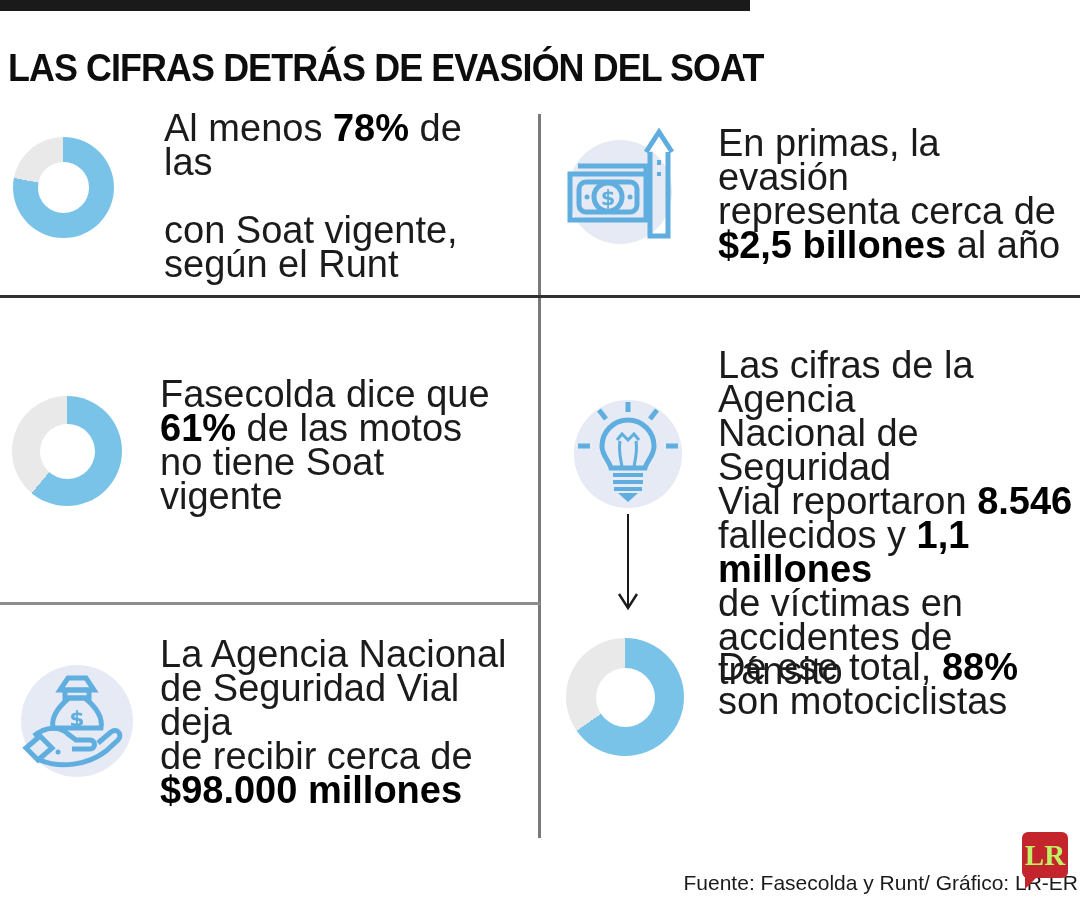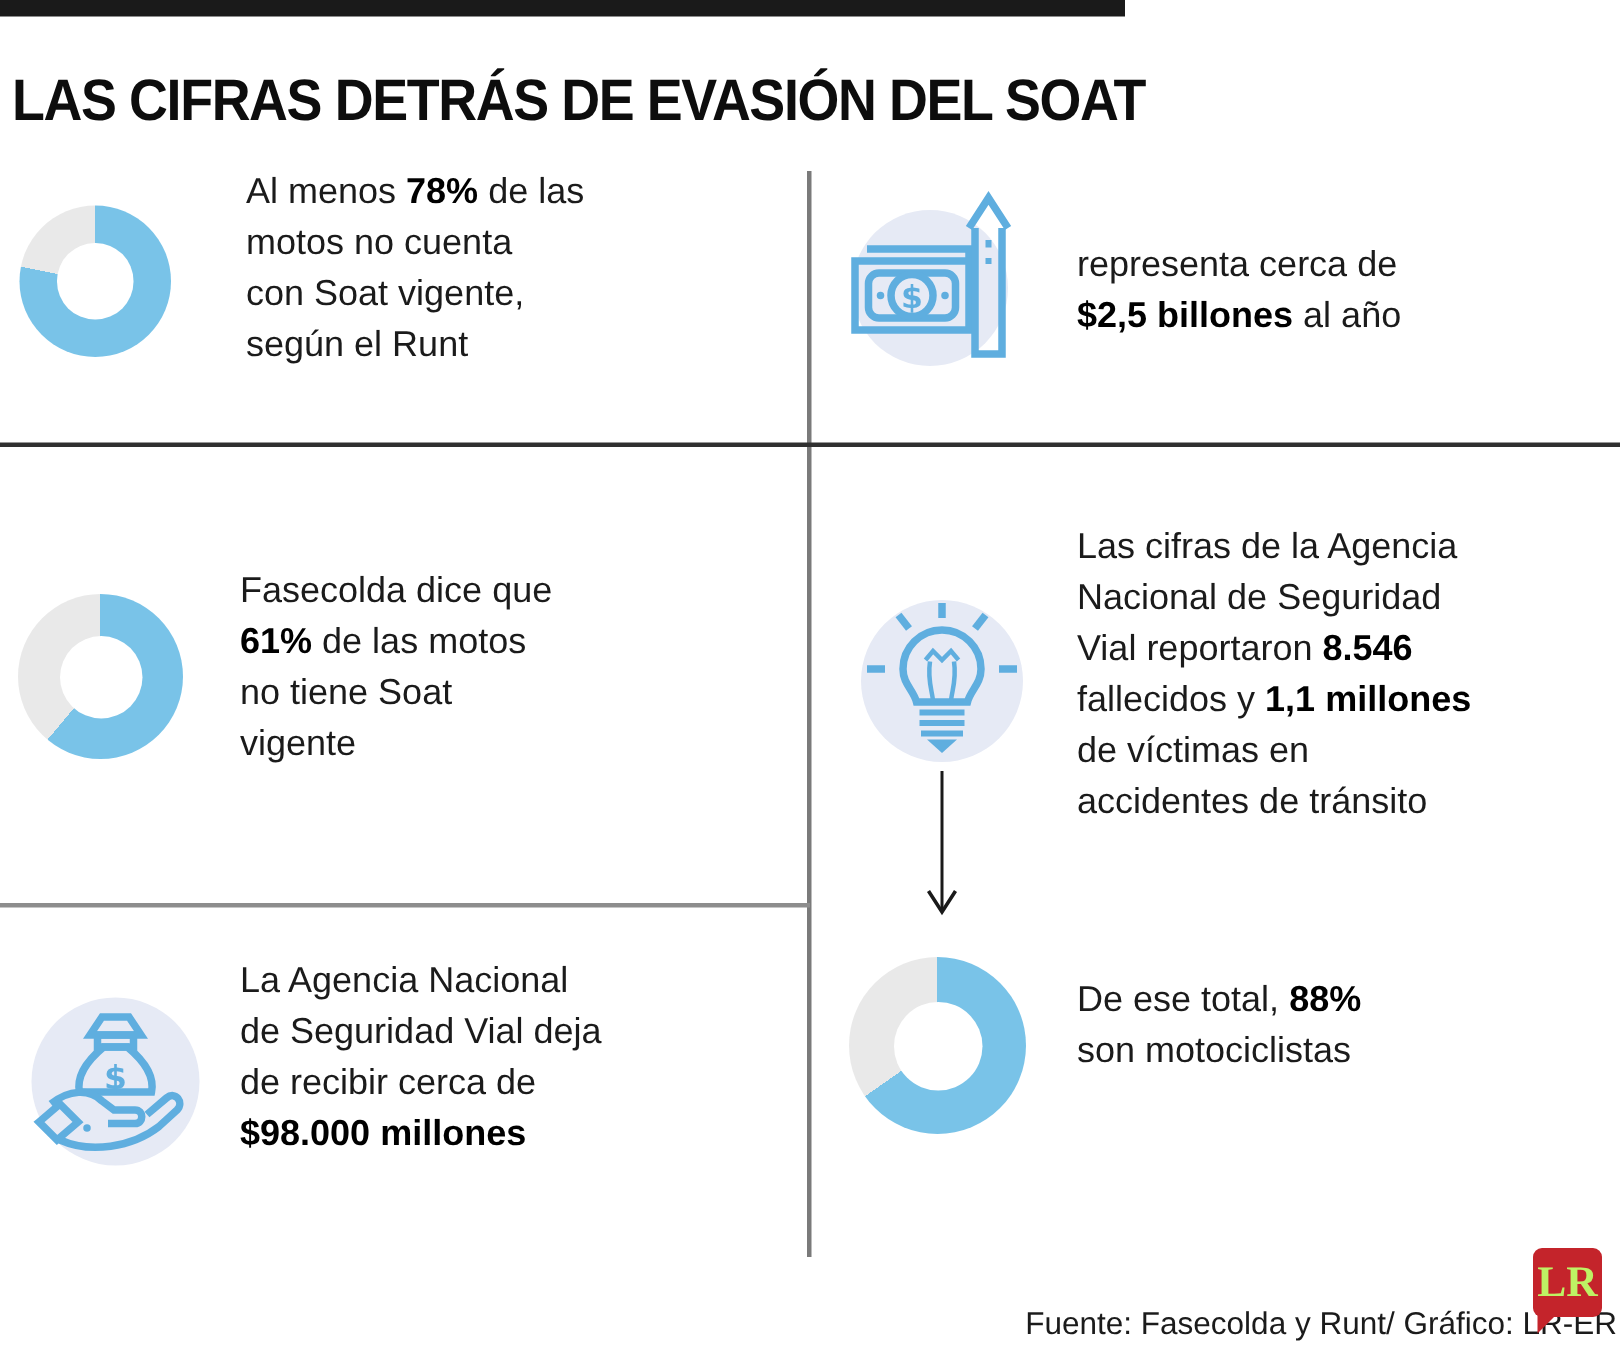--- a/index.html
+++ b/index.html
@@ -12,21 +12,21 @@
   .hline1{position:absolute;left:0;top:295px;width:1080px;height:3px;background:#303030;}
   .hline2{position:absolute;left:0;top:602px;width:540px;height:3px;background:#8d8d8d;}
 
   .donut{position:absolute;border-radius:50%;}
   .donut .hole{position:absolute;inset:25%;background:#fff;border-radius:50%;}
 
   .icon-wrap{position:absolute;}
   .icon-bg{position:absolute;border-radius:50%;background:#E6EAF5;}
   .icon-wrap svg{position:absolute;left:0;top:0;overflow:visible;}
 
-  .card-text{position:absolute;font-size:24px;line-height:34px;color:#1b1b1b;}
+  .card-text{position:absolute;font-size:38px;line-height:34px;color:#1b1b1b;}
   .card-text .b{font-weight:700;color:#000;}
 
   .connector{position:absolute;left:616px;top:514px;}
 
   .footer-text{position:absolute;right:2px;top:871px;font-size:21px;color:#1b1b1b;white-space:nowrap;}
   .lr-logo{position:absolute;left:1022px;top:832px;width:46px;height:54px;}
   .lr-box{position:absolute;left:0;top:0;width:46px;height:46px;background:#c4242b;border-radius:6px;
           display:flex;align-items:center;justify-content:center;
           font-family:"Liberation Serif",serif;font-weight:700;font-size:29px;color:#bef264;}
   .lr-tail{position:absolute;left:3px;top:44px;width:0;height:0;
@@ -40,40 +40,40 @@
   <div class="topbar"></div>
   <h1 class="title">LAS CIFRAS DETRÁS DE EVASIÓN DEL SOAT</h1>
 
   <div class="vline"></div>
   <div class="hline1"></div>
   <div class="hline2"></div>
 
   <div class="donut" style="left: 13px; top: 137px; width: 101px; height: 101px; background: conic-gradient(rgb(121, 195, 232) 0deg, rgb(121, 195, 232) 281deg, rgb(233, 233, 233) 281deg, rgb(233, 233, 233) 360deg);">
     <div class="hole"></div>
   </div>
-  <div class="card-text" style="left:164px;top:111px;width:345px;"><span>Al menos </span><span class="b">78%</span><span> de las</span><br><span>motos no cuenta</span><br><span>con Soat vigente,</span><br><span>según el Runt</span></div>
+  <div class="card-text" style="left:164px;top:111px;width:345px;"><span>Al menos </span><span class="b">78%</span><span> de las</span><br><br><span>con Soat vigente,</span><br><span>según el Runt</span></div>
 
   <div class="icon-wrap" style="left:562px;top:126px;width:116px;height:124px;">
     <div class="icon-bg" style="left:6px;top:14px;width:104px;height:104px;"></div>
     <svg width="116" height="124" viewBox="0 0 116 124">
       <g fill="none" stroke="#5FAEDF" stroke-width="5">
         <path d="M16,40 H84 V48"></path>
         <rect x="8" y="48" width="76" height="46"></rect>
         <rect x="17" y="56" width="58" height="30" rx="7"></rect>
         <circle cx="46" cy="71" r="14"></circle>
         <path d="M84,26 L97,6 L110,26"></path>
         <path d="M88,26 V110 H106 V26"></path>
         <path d="M97,34 V39 M97,46 V50" stroke-width="4"></path>
       </g>
       <circle cx="25" cy="71" r="2.5" fill="#5FAEDF"></circle>
       <circle cx="68" cy="71" r="2.5" fill="#5FAEDF"></circle>
       <text x="46" y="79" text-anchor="middle" font-size="21" font-weight="700" font-family="DejaVu Sans, sans-serif" fill="#5FAEDF">$</text>
     </svg>
   </div>
-  <div class="card-text" style="left:718px;top:126px;width:355px;"><br><span>representa cerca de</span><br><span class="b">$2,5 billones</span><span> al año</span></div>
+  <div class="card-text" style="left:718px;top:126px;width:355px;"><span>En primas, la evasión</span><br><span>representa cerca de</span><br><span class="b">$2,5 billones</span><span> al año</span></div>
 
   <div class="donut" style="left: 12px; top: 396px; width: 110px; height: 110px; background: conic-gradient(rgb(121, 195, 232) 0deg, rgb(121, 195, 232) 220deg, rgb(233, 233, 233) 220deg, rgb(233, 233, 233) 360deg);">
     <div class="hole"></div>
   </div>
   <div class="card-text" style="left:160px;top:377px;width:350px;"><span>Fasecolda dice que</span><br><span class="b">61%</span><span> de las motos</span><br><span>no tiene Soat</span><br><span>vigente</span></div>
 
   <div class="icon-wrap" style="left:572px;top:398px;width:112px;height:112px;">
     <div class="icon-bg" style="left:2px;top:2px;width:108px;height:108px;"></div>
     <svg width="112" height="112" viewBox="0 0 112 112">
       <g fill="none" stroke="#5FAEDF" stroke-width="5">

